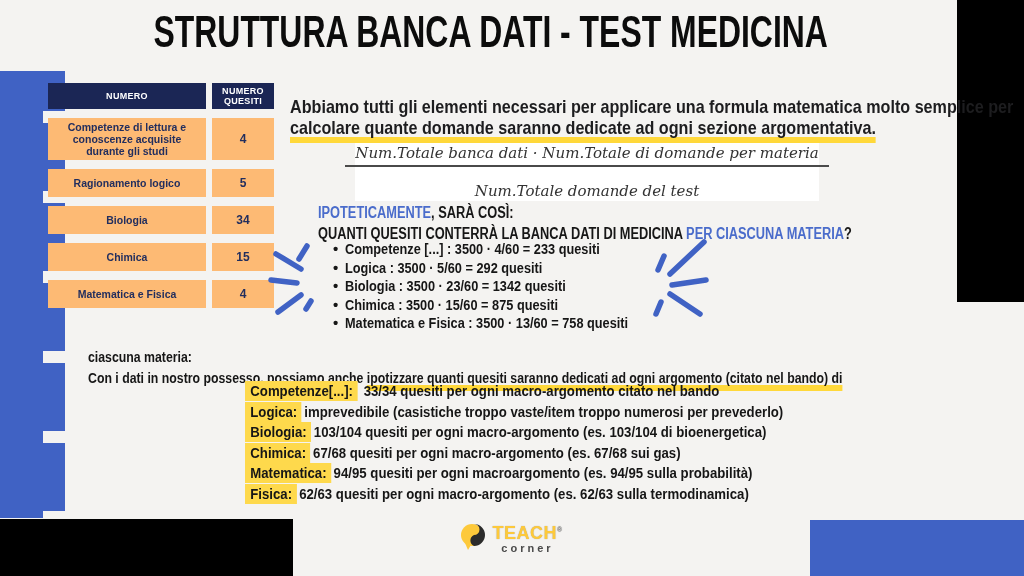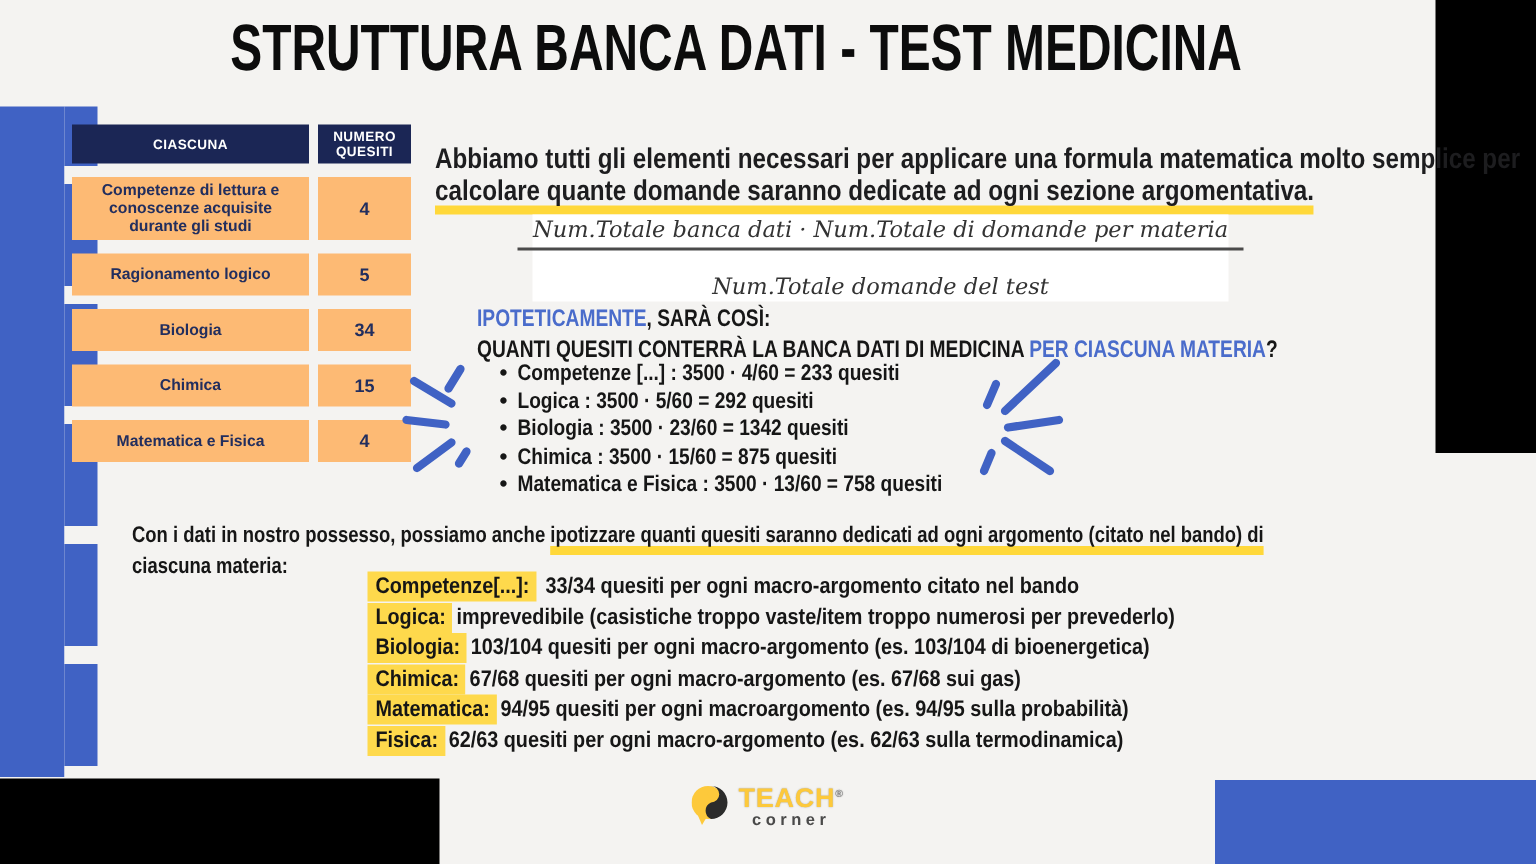--- a/index.html
+++ b/index.html
@@ -90,21 +90,21 @@
   <div class="bar-left-tabs"></div>
   <div class="rect-black-tr"></div>
   <div class="rect-black-bl"></div>
   <div class="rect-blue-br"></div>
 
   <div class="title-wrap">
     <span class="title">STRUTTURA BANCA DATI - TEST MEDICINA</span>
   </div>
 
   <div class="table">
-    <div class="cell th">CIASCUNA</div>
+    <div class="cell th">NUMERO</div>
     <div class="cell th">NUMERO QUESITI</div>
 
     <div class="cell td label">Competenze di lettura e conoscenze acquisite durante gli studi</div>
     <div class="cell td val">4</div>
 
     <div class="cell td label">Ragionamento logico</div>
     <div class="cell td val">5</div>
 
     <div class="cell td label">Biologia</div>
     <div class="cell td val">34</div>
@@ -156,24 +156,24 @@
     <g stroke="#4062c4" stroke-width="5.5" stroke-linecap="round" fill="none">
       <path d="M16 24 L10 38"></path>
       <path d="M22 42 L56 10"></path>
       <path d="M24 53 L58 48"></path>
       <path d="M22 62 L52 82"></path>
       <path d="M13 70 L8 82"></path>
     </g>
   </svg>
 
   <div class="hypo">
+    <div><span class="cond">ciascuna materia:</span></div>
     <div><span class="cond">
       <span>Con i dati in nostro possesso, possiamo anche </span><span class="u">ipotizzare quanti quesiti saranno dedicati ad ogni argomento (citato nel bando) di</span>
     </span></div>
-    <div><span class="cond">ciascuna materia:</span></div>
   </div>
 
   <div class="breakdown">
     <div><span class="cond"><span class="hl">Competenze[...]:</span><span>&nbsp;33/34 quesiti per ogni macro-argomento citato nel bando</span></span></div>
     <div><span class="cond"><span class="hl">Logica:</span><span>imprevedibile (casistiche troppo vaste/item troppo numerosi per prevederlo)</span></span></div>
     <div><span class="cond"><span class="hl">Biologia:</span><span>103/104 quesiti per ogni macro-argomento (es. 103/104 di bioenergetica)</span></span></div>
     <div><span class="cond"><span class="hl">Chimica:</span><span>67/68 quesiti per ogni macro-argomento (es. 67/68 sui gas)</span></span></div>
     <div><span class="cond"><span class="hl">Matematica:</span><span>94/95 quesiti per ogni macroargomento (es. 94/95 sulla probabilità)</span></span></div>
     <div><span class="cond"><span class="hl">Fisica:</span><span>62/63 quesiti per ogni macro-argomento (es. 62/63 sulla termodinamica)</span></span></div>
   </div>

